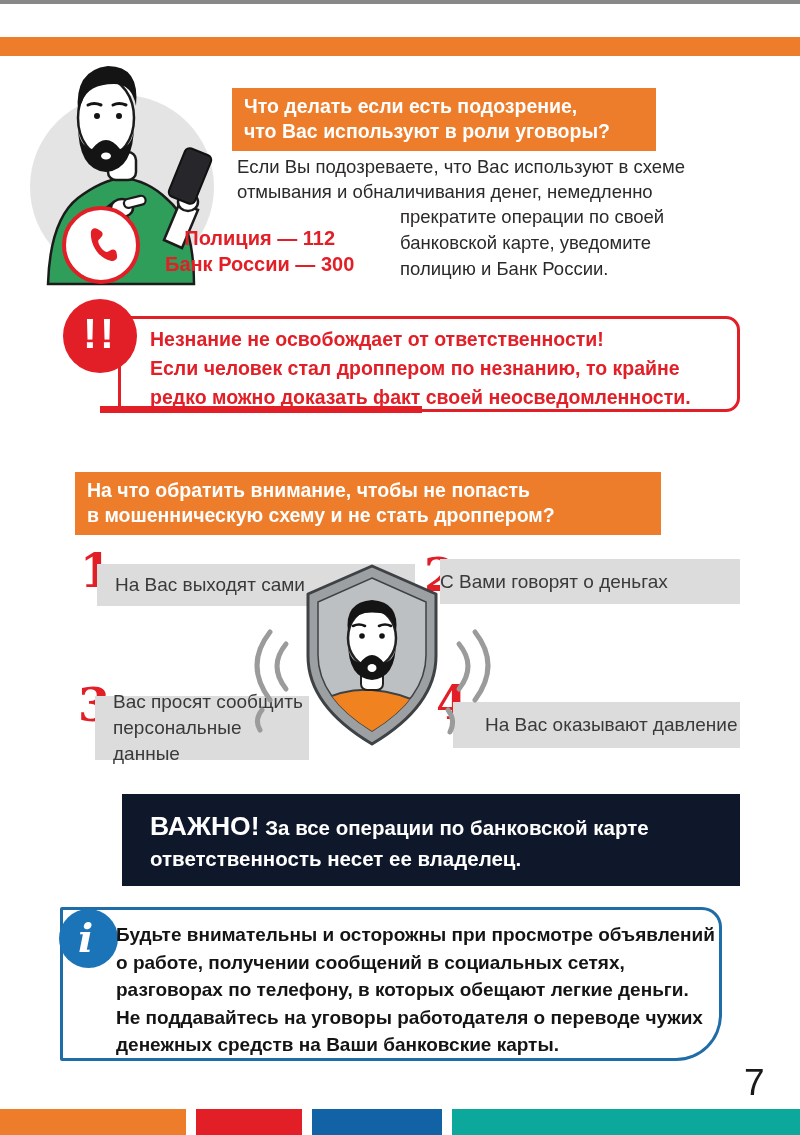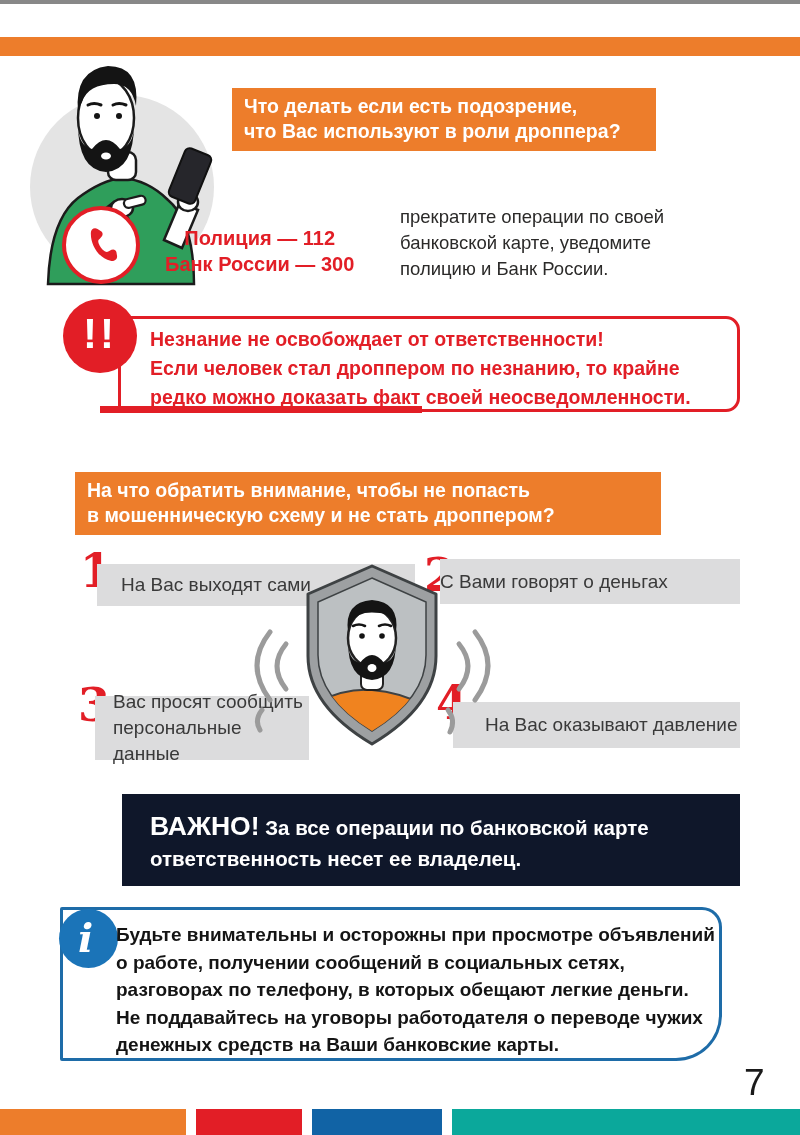--- a/index.html
+++ b/index.html
@@ -42,21 +42,21 @@
   .signals { left:0; top:540px; width:800px; height:250px; }
   .sig-num {
     position:absolute; font-family:"DejaVu Serif", serif; font-weight:bold;
     font-size:46px; line-height:46px; color:#E21E26;
   }
   .sig-box {
     position:absolute; background:#DCDCDD; color:#3A3A3A; font-size:19px;
     display:flex; flex-direction:column; justify-content:center; line-height:26px;
   }
   .n1 { left:80px;  top:4px; }
-  .b1 { left:97px;  top:20px;  width:318px; height:42px; padding-left:24px; }
+  .b1 { left:97px;  top:20px;  width:318px; height:42px; padding-left:18px; }
   .n2 { left:424px; top:8px; }
   .b2 { left:440px; top:15px;  width:300px; height:45px; }
   .n3 { left:78px;  top:138px; }
   .b3 { left:95px;  top:152px; width:214px; height:64px; padding-left:18px; }
   .n4 { left:436px; top:136px; }
   .b4 { left:453px; top:158px; width:287px; height:46px; padding-left:32px; }
   .shield-wrap { left:240px; top:16px; width:265px; height:205px; }
 
   .important-box {
     left:122px; top:790px; width:618px; height:92px; background:#0f172a;
@@ -120,23 +120,24 @@
     <path d="M60 80 Q60 126 88 128 Q116 126 116 80 Q116 102 102 105 Q95 96 88 96 Q81 96 74 105 Q60 102 60 80 Z" fill="#141414"></path>
     <ellipse cx="88" cy="112" rx="5" ry="3.5" fill="#fff"></ellipse>
     <circle cx="79" cy="72" r="3" fill="#141414"></circle>
     <circle cx="101" cy="72" r="3" fill="#141414"></circle>
     <path d="M70 61 Q76 58 83 61" fill="none" stroke="#141414" stroke-width="3" stroke-linecap="round"></path>
     <path d="M95 61 Q101 58 108 61" fill="none" stroke="#141414" stroke-width="3" stroke-linecap="round"></path>
   </svg>
 
   <div class="abs orange-header h1-box">
     <div>Что делать если есть подозрение,</div>
-    <div>что Вас используют в роли дроппера?</div>
-  </div>
-
+    <div>что Вас используют в роли уговоры?</div>
+  </div>
+
+  <p class="abs intro1">Если Вы подозреваете, что Вас используют в схеме отмывания и обналичивания денег, немедленно</p>
   <p class="abs intro2">прекратите операции по своей банковской карте, уведомите полицию и Банк России.</p>
 
   <div class="abs phone-badge">
     <svg width="46" height="46" viewBox="0 0 100 100">
       <path d="M22 30 C20 20 28 12 38 16 L48 21 C56 25 54 34 48 40 C44 44 43 47 46 53 C50 61 57 68 65 72 C70 74 74 73 78 69 C84 63 93 62 96 70 L99 79 C102 89 93 96 84 95 C52 92 26 62 22 30 Z" fill="#E21E26" transform="rotate(8 50 50) scale(0.82) translate(8 4)"></path>
     </svg>
   </div>
 
   <div class="abs hotlines">
     <div>Полиция — 112</div>

